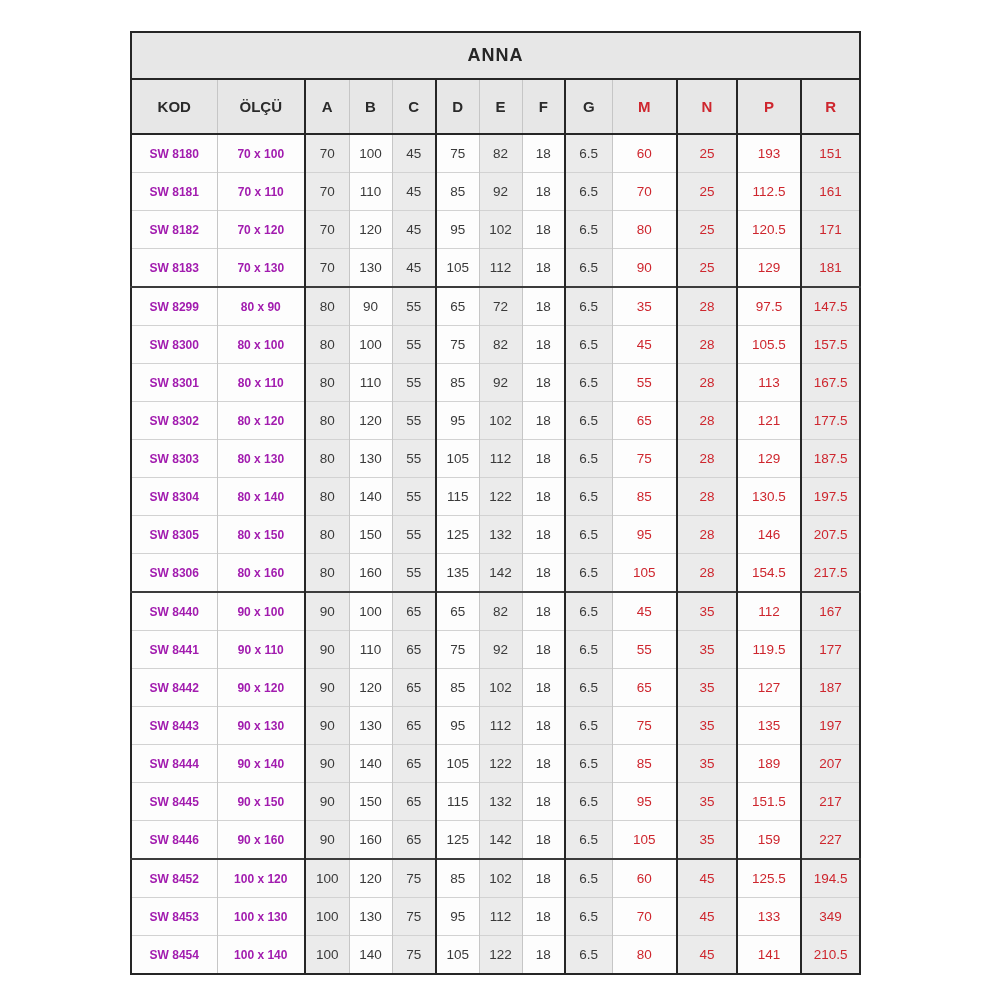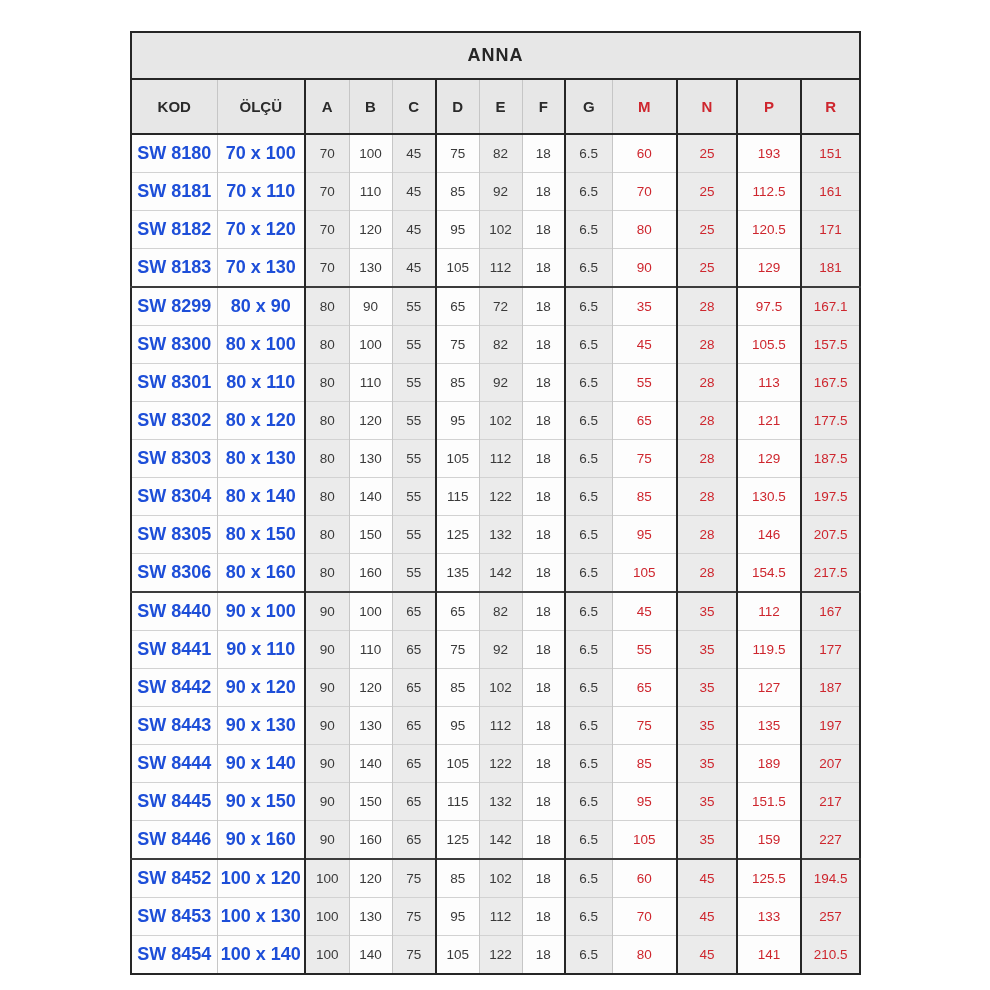--- a/index.html
+++ b/index.html
@@ -80,22 +80,22 @@
     background: #fdfdfd;
     border-top: 1px solid #d2d2d2;
     color: #3a3a3a;
   }
   tbody tr.group-start td {
     border-top: 2px solid #3c3c3c;
     margin-left: 44px;
   }
   tbody td.kodcell, tbody td.olcucell {
     font-weight: bold;
-    font-size: 18px;
-    color: #1d4ed8;
+    font-size: 12px;
+    color: #a21caf;
   }
   tbody td.shade { background: #ebebeb; }
 
   
   .vthin  { border-left: 1px solid #c6c6c6; }
   .vthick { border-left: 2px solid #262626; }
 
   .red { color: #ce262e !important; }
 </style>
 </head>
@@ -206,21 +206,21 @@
             <td class="vthick shade">80</td>
             <td class="vthin">90</td>
             <td class="vthin shade">55</td>
             <td class="vthick">65</td>
             <td class="vthin shade">72</td>
             <td class="vthin">18</td>
             <td class="vthick shade">6.5</td>
             <td class="vthin red">35</td>
             <td class="vthick red shade">28</td>
             <td class="vthick red">97.5</td>
-            <td class="vthick red shade">167.1</td>
+            <td class="vthick red shade">147.5</td>
           </tr>
           <tr>
             <td class="kodcell">SW 8300</td>
             <td class="vthin olcucell">80 x 100</td>
             <td class="vthick shade">80</td>
             <td class="vthin">100</td>
             <td class="vthin shade">55</td>
             <td class="vthick">75</td>
             <td class="vthin shade">82</td>
             <td class="vthin">18</td>
@@ -446,21 +446,21 @@
             <td class="vthick shade">100</td>
             <td class="vthin">130</td>
             <td class="vthin shade">75</td>
             <td class="vthick">95</td>
             <td class="vthin shade">112</td>
             <td class="vthin">18</td>
             <td class="vthick shade">6.5</td>
             <td class="vthin red">70</td>
             <td class="vthick red shade">45</td>
             <td class="vthick red">133</td>
-            <td class="vthick red shade">257</td>
+            <td class="vthick red shade">349</td>
           </tr>
           <tr>
             <td class="kodcell">SW 8454</td>
             <td class="vthin olcucell">100 x 140</td>
             <td class="vthick shade">100</td>
             <td class="vthin">140</td>
             <td class="vthin shade">75</td>
             <td class="vthick">105</td>
             <td class="vthin shade">122</td>
             <td class="vthin">18</td>

